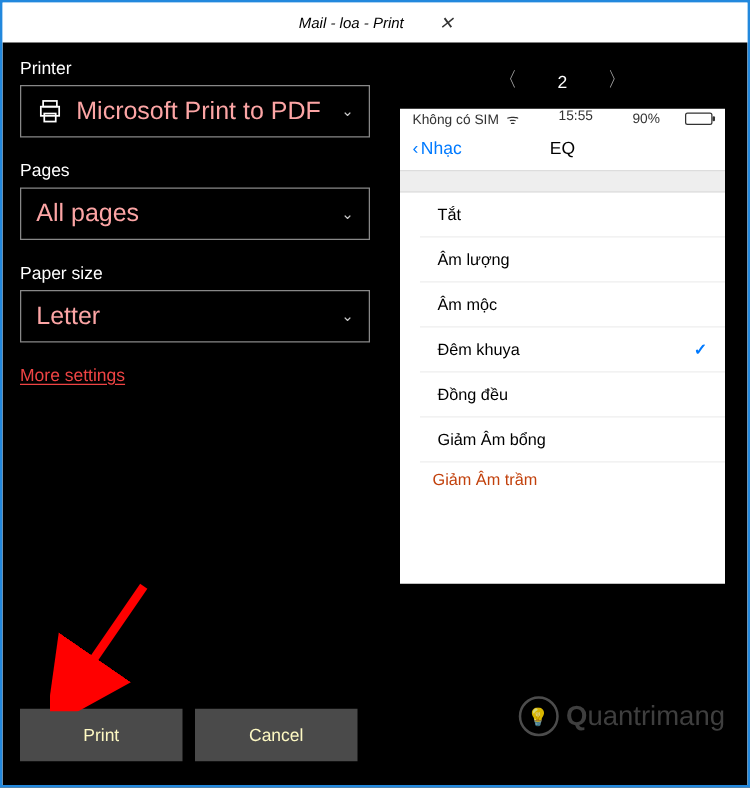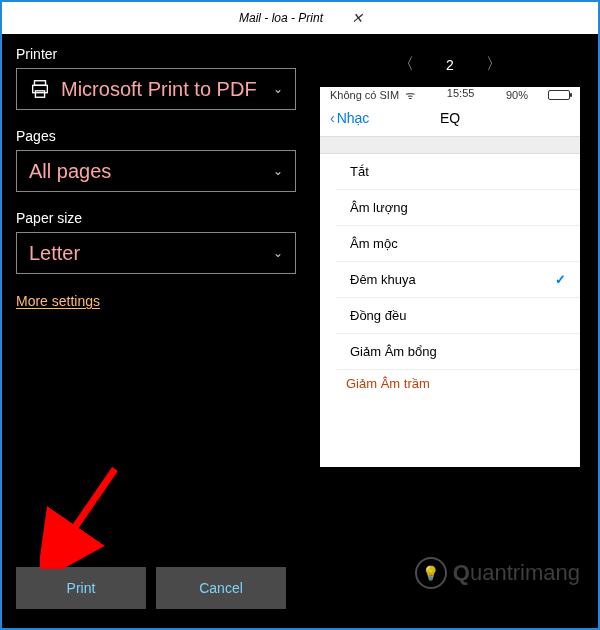--- a/index.html
+++ b/index.html
@@ -7,40 +7,40 @@
 .titlebar { height: 32px; display: flex; align-items: center; justify-content: center; padding: 0 8px 0 10px; background: #fff; font-style: italic; }
 .titlebar .title { font-size: 12px; color: #000; }
 .titlebar .close { font-size: 14px; color: #333; cursor: pointer; width: 40px; text-align: right; }
 .content { background: #000; height: 595px; display: flex; padding: 12px 14px; position: relative; }
 .left { width: 280px; color: #fff; }
 .field-label { font-size: 14px; color: #fff; margin-bottom: 6px; }
 .select-box { border: 1px solid #888; height: 42px; display: flex; align-items: center; justify-content: space-between; padding: 0 12px; margin-bottom: 18px; cursor: pointer; }
 .select-box .sel-text { font-size: 20px; color: #fca5a5; }
 .select-box .with-icon { display: flex; align-items: center; gap: 10px; }
 .chev { font-size: 12px; color: #ccc; }
-.more-link { color: #fdba74; font-size: 14px; cursor: pointer; text-decoration: underline; text-underline-offset: 2px; }
+.more-link { color: #ef4444; font-size: 14px; cursor: pointer; text-decoration: underline; text-underline-offset: 2px; }
 .right { flex: 1; padding-left: 20px; display: flex; flex-direction: column; align-items: center; }
 .pager { display: flex; align-items: center; gap: 30px; color: #fff; margin: 8px 0 12px 0; }
 .pager .btn { font-size: 16px; color: #aaa; cursor: pointer; width: 20px; text-align: center; }
 .pager .num { font-size: 14px; }
 .preview { width: 260px; height: 380px; background: #fff; color: #000; overflow: hidden; position: relative; }
 .preview .status { display: flex; justify-content: space-between; padding: 0 10px 4px 10px; font-size: 11px; color: #333; }
 .preview .status .r { display: flex; align-items: center; gap: 20px; }
 .battery { display: inline-block; width: 22px; height: 10px; border: 1px solid #333; border-radius: 2px; position: relative; }
 .battery::after { content: ''; display: block; position: absolute; right: -3px; top: 2px; width: 2px; height: 4px; background: #333; border-radius: 1px; }
 .battery .fill { background: #333; height: 100%; width: 90%; }
 .navrow { display: flex; align-items: center; padding: 4px 10px 10px 10px; font-size: 14px; position: relative; }
 .navrow .back { color: #007aff; display: flex; align-items: center; gap: 2px; }
 .navrow .title { position: absolute; left: 50%; transform: translateX(-50%); color: #000; font-weight: 500; }
 .spacer { height: 18px; background: #eee; border-top: 1px solid #ddd; border-bottom: 1px solid #ddd; }
 .li { padding: 10px 14px; border-bottom: 1px solid #eee; font-size: 13px; display: flex; justify-content: space-between; align-items: center; margin-left: 16px; }
 .li.cut { padding-bottom: 4px; border-bottom: none; color: #c2410c; overflow: hidden; height: 20px; padding-left: 10px; }
 .check { color: #007aff; font-weight: bold; }
 .btns { position: absolute; left: 14px; bottom: 20px; display: flex; gap: 10px; }
-.btn-main { width: 130px; height: 42px; background: #4a4a4a; color: #7dd3fc; border: none; font-size: 14px; cursor: pointer; }
+.btn-main { width: 130px; height: 42px; background: #4a4a4a; color: #fef9c3; border: none; font-size: 14px; cursor: pointer; }
 .arrow { position: absolute; left: 38px; bottom: 60px; pointer-events: none; }
 .wm { position: absolute; right: 18px; bottom: 40px; color: #4a4a4a; display: flex; align-items: center; gap: 6px; font-size: 22px; opacity: 0.85; }
 .wm .bulb { width: 32px; height: 32px; border: 2px solid #5a5a5a; border-radius: 50%; display: flex; align-items: center; justify-content: center; font-size: 14px; }
 .wm b { font-weight: bold; }
 .pr-icon { width: 22px; height: 22px; }
 </style>
 </head>
 <body>
 
 <div class="titlebar">

